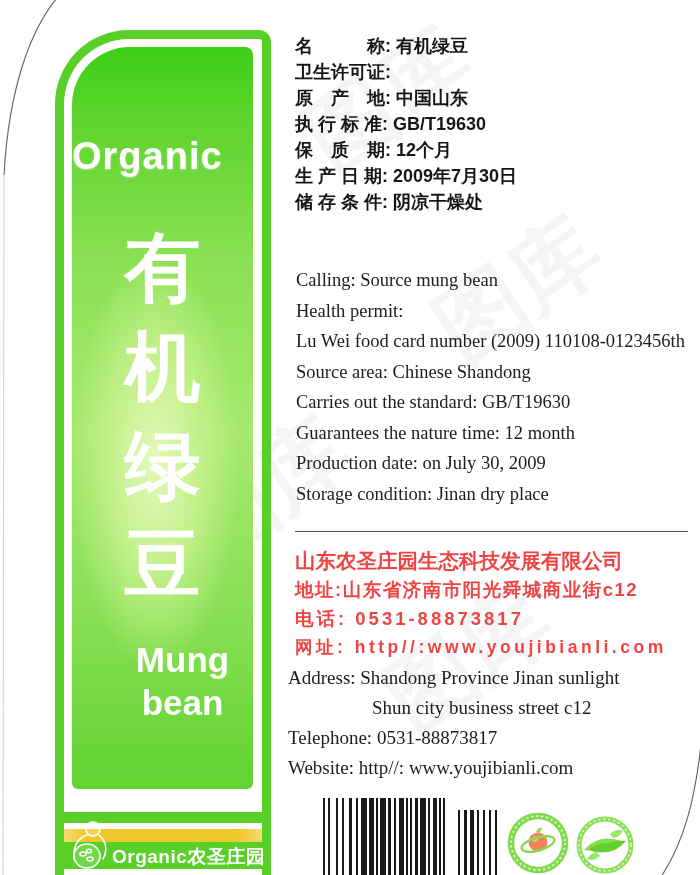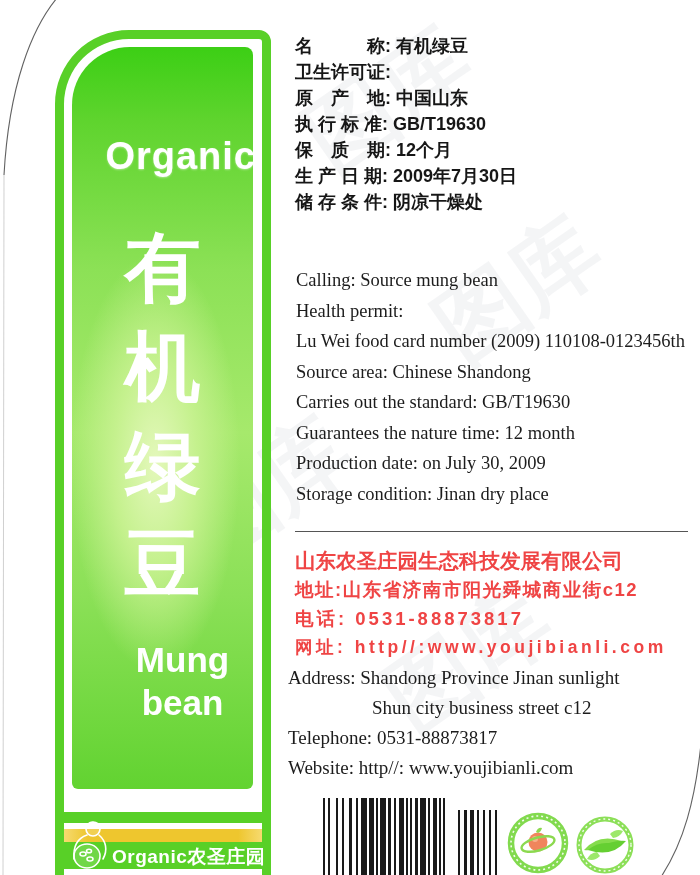--- a/index.html
+++ b/index.html
@@ -22,24 +22,23 @@
   .frame-ext.left{left:55px;}
   .frame-ext.right{left:262px;}
   .banner-panel{
     position:absolute;left:72px;top:47px;width:181px;height:742px;
     border-radius:58px 8px 6px 6px;
     background:
       radial-gradient(60% 36% at 46% 56%, #e4f8bb 0%, #c5f18e 38%, rgba(165,232,95,0) 78%),
       linear-gradient(180deg,#3ccf15 0%,#5fd42e 10%,#8ce156 30%,#a6e96c 52%,#8be057 74%,#62d331 100%);
   }
   .banner-organic{
-    position:absolute;left:72px;top:135px;width:164px;text-align:right;
+    position:absolute;left:72px;top:135px;width:164px;text-align:left;
     color:#ffffff;font-size:38px;font-weight:bold;letter-spacing:1px;
     text-shadow:0 1px 2px rgba(255,255,255,0.4);
-    padding-left:20px;
   }
   .banner-vertical{
     position:absolute;left:72px;top:218px;width:181px;text-align:center;
     color:#ffffff;font-weight:bold;font-size:76px;line-height:99px;
   }
   .banner-vertical span{display:block;}
   .banner-mung{
     position:absolute;left:72px;top:638px;width:181px;text-align:center;
     color:#ffffff;font-size:35px;font-weight:bold;line-height:43px;padding-left:20px;
   }

